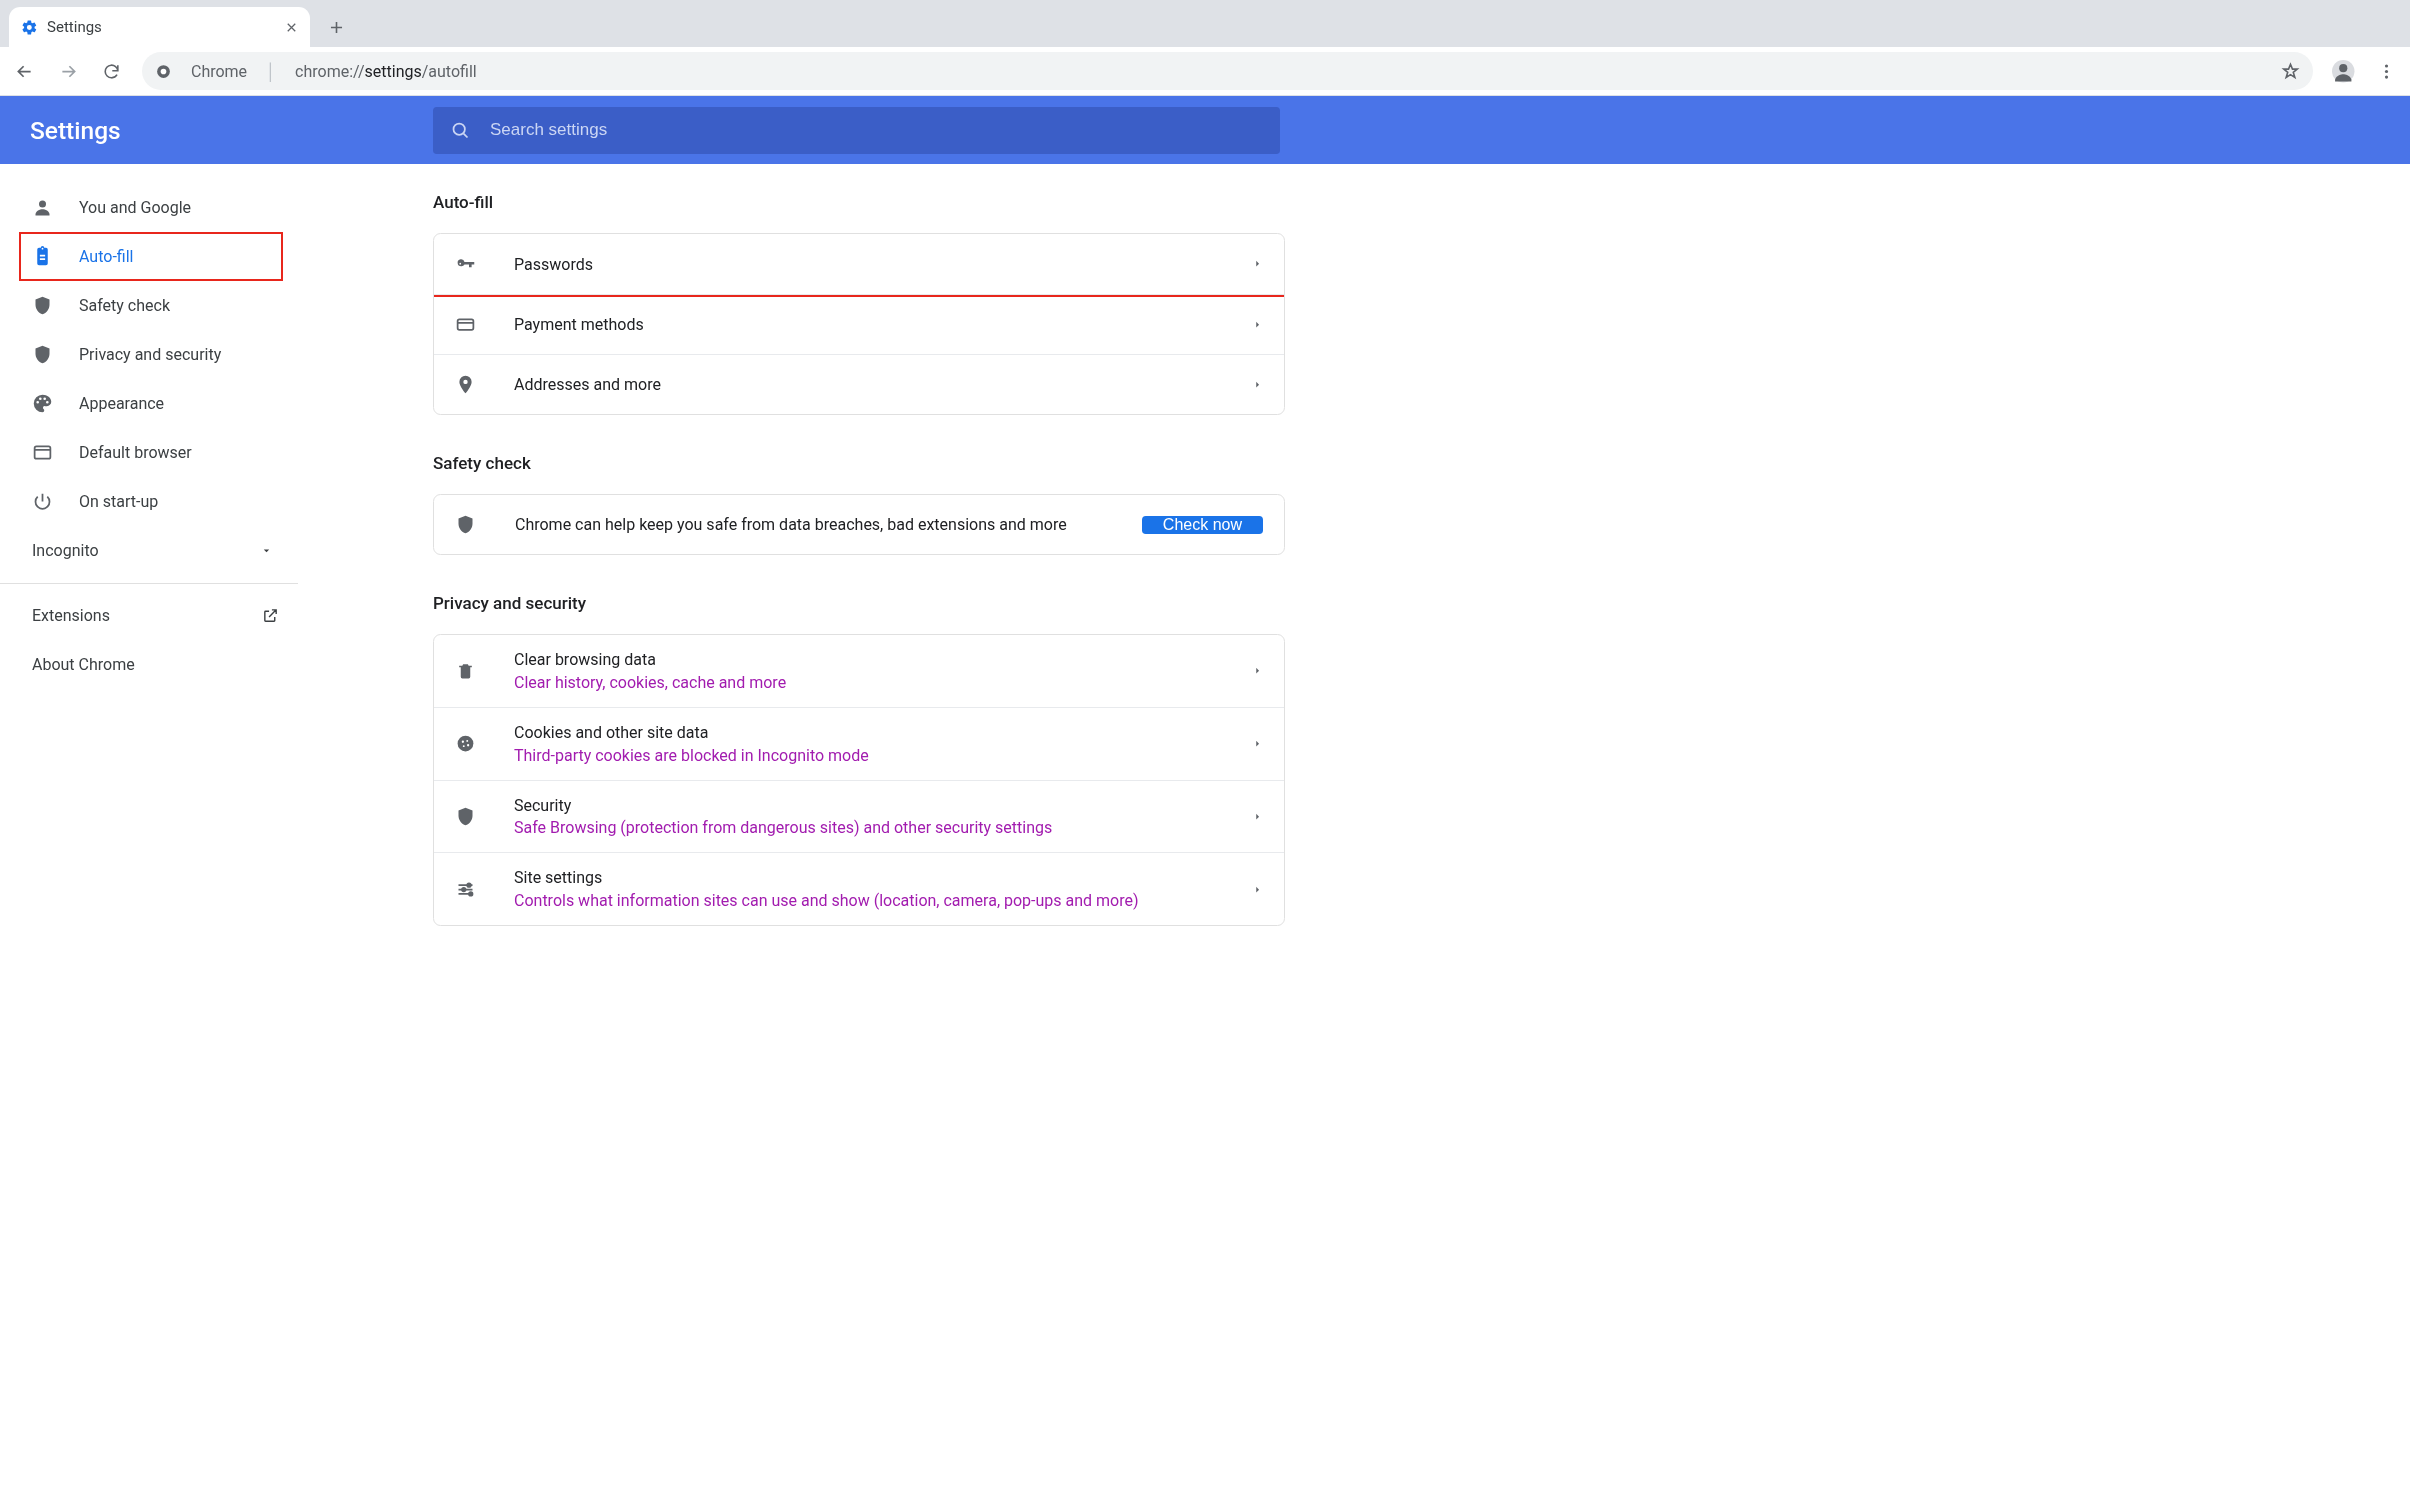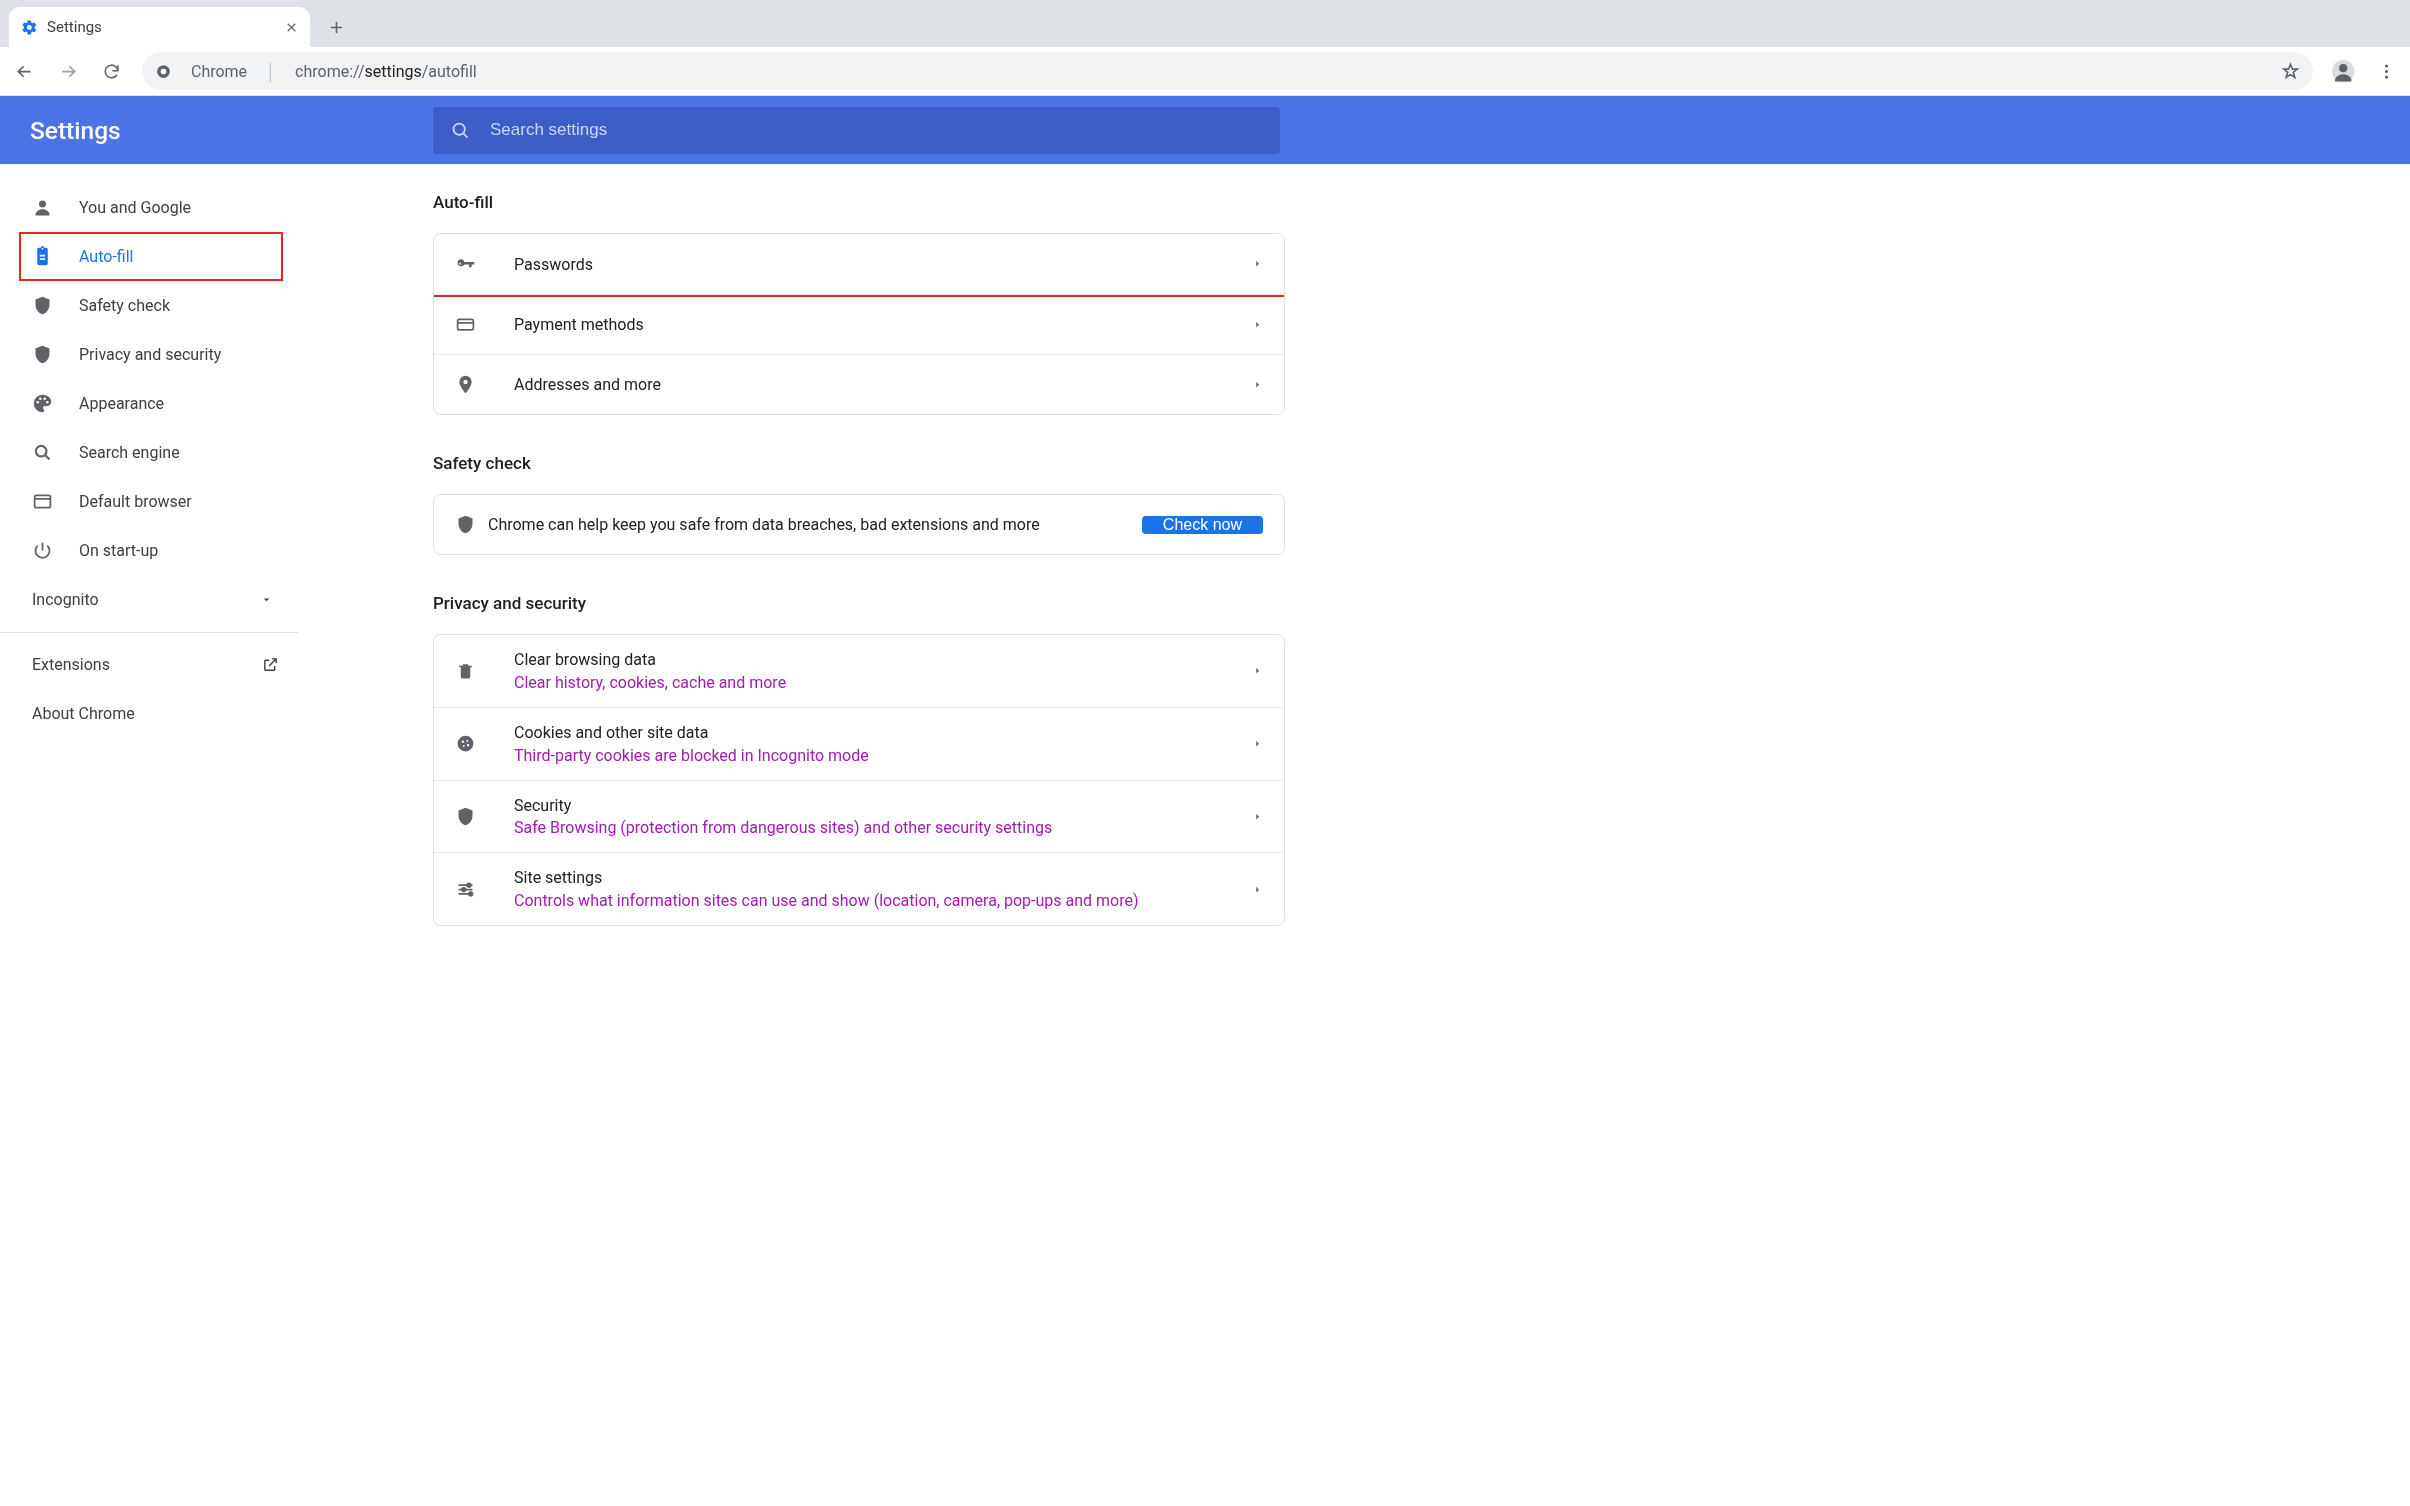--- a/index.html
+++ b/index.html
@@ -201,21 +201,21 @@
     position:absolute;
     left:-2.8px;right:-2.8px;top:-2.8px;bottom:-2.8px;
     border:2.8px solid #e8261c;
     pointer-events:none;
     border-radius:1.9px;
   }
   .safety-row {
     display:flex;align-items:center;justify-content:space-between;
     padding:19px 21px;
   }
-  .safety-left { display:flex;align-items:center;gap:12px;}
+  .safety-left { display:flex;align-items:center;gap:39px;}
   .safety-left .r-icon { width:21px;color:#5f6368;}
   .safety-text { font-size:16px;color:#202124;}
   .check-btn {
     background:#1a73e8;color:#fff;border:none;border-radius:3.8px;
     padding:0 21px;font-size:16px;font-weight:500;cursor:pointer;
   }
   svg { display:block; }
 </style>
 </head>
 <body>
@@ -351,29 +351,20 @@
 
       <div class="side-item">
         <span class="s-icon">
           <svg viewBox="0 0 24 24" width="21" height="21" fill="currentColor">
               <path d="M12 2a10 10 0 1 0 0 20 2 2 0 0 0 2-2 2 2 0 0 0-.6-1.4A2 2 0 0 1 15 15h2a5 5 0 0 0 5-5C22 5.6 17.5 2 12 2zM6.5 12A1.5 1.5 0 1 1 8 10.5 1.5 1.5 0 0 1 6.5 12zm3-4A1.5 1.5 0 1 1 11 6.5 1.5 1.5 0 0 1 9.5 8zm5 0A1.5 1.5 0 1 1 16 6.5 1.5 1.5 0 0 1 14.5 8zm3 4A1.5 1.5 0 1 1 19 10.5 1.5 1.5 0 0 1 17.5 12z"></path>
             </svg>
         </span>
         <span>Appearance</span>
       </div>
 
-      <div class="side-item">
-        <span class="s-icon">
-          <svg viewBox="0 0 24 24" width="21" height="21" fill="none" stroke="currentColor" stroke-width="2.5">
-              <circle cx="10.5" cy="10.5" r="6"></circle>
-              <path d="M20 20l-4.5-4.5"></path>
-            </svg>
-        </span>
-        <span>Search engine</span>
-      </div>
 
       <div class="side-item">
         <span class="s-icon">
           <svg viewBox="0 0 24 24" width="21" height="21" fill="none" stroke="currentColor" stroke-width="2">
               <rect x="3" y="5" width="18" height="14" rx="2"></rect>
               <path d="M3 9h18"></path>
             </svg>
         </span>
         <span>Default browser</span>
       </div>

